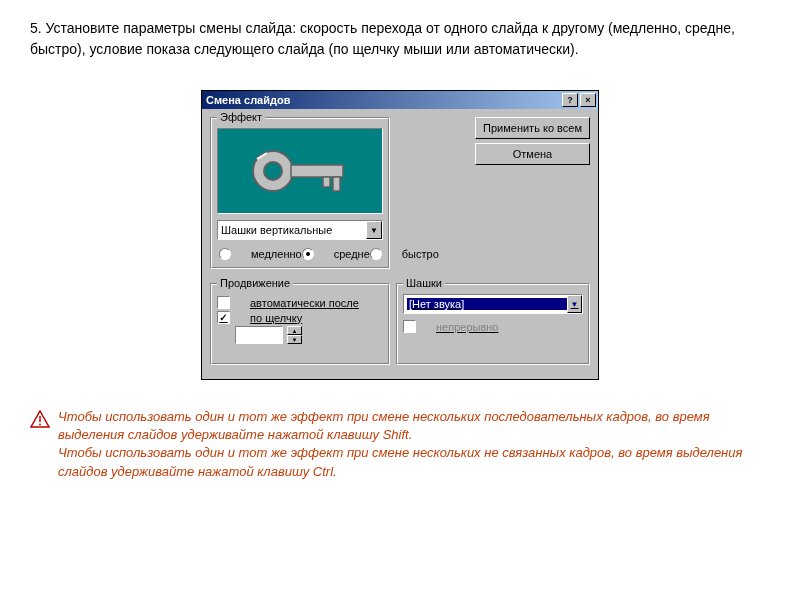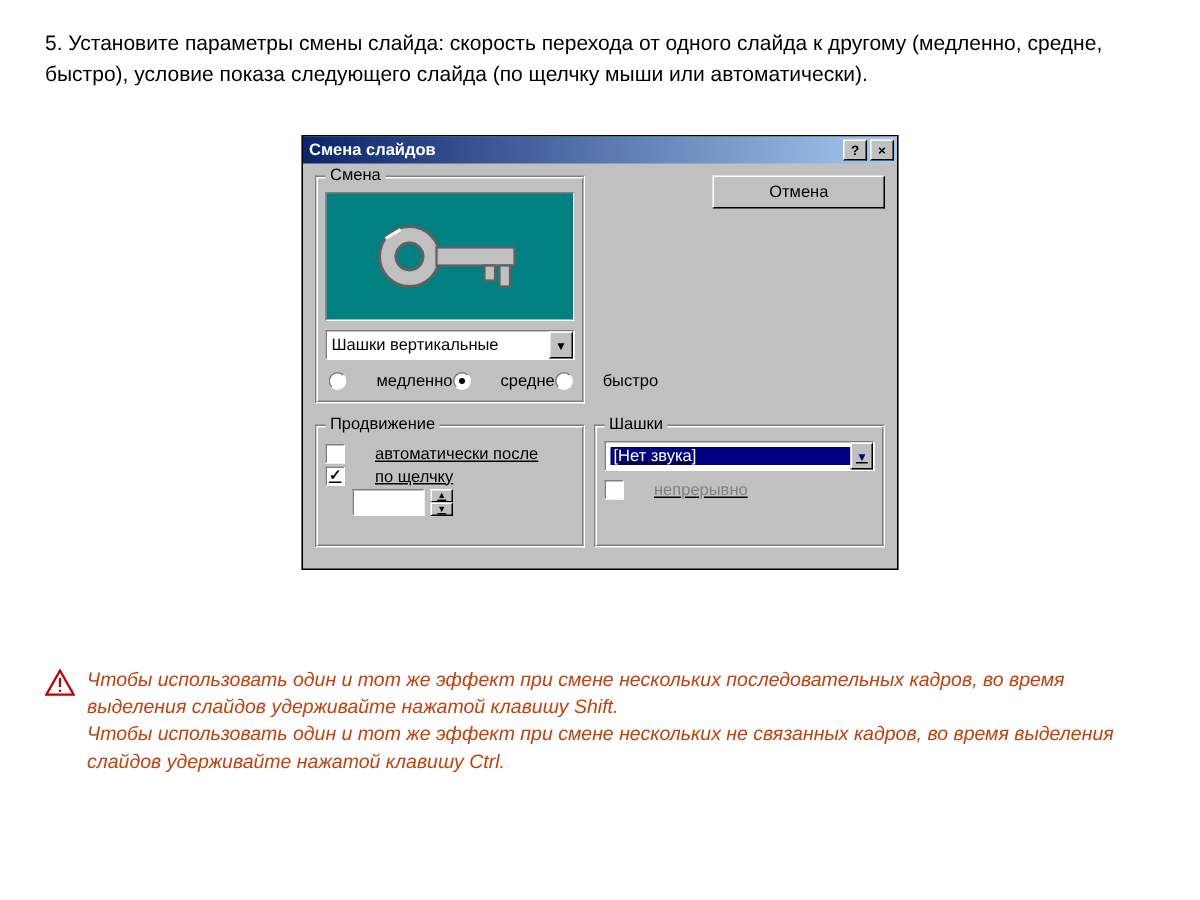--- a/index.html
+++ b/index.html
@@ -13,21 +13,21 @@
       padding: 18px 30px;
       position: relative;
     }
     .instruction-text {
       line-height: 1.5;
       margin-bottom: 30px;
     }
     .dialog-container {
       display: flex;
       justify-content: center;
-      margin-bottom: 64px;
+      margin-bottom: 28px;
     }
     .dialog {
       width: 398px;
       background: #c0c0c0;
       border: 1px solid #000;
       font-family: 'MS Sans Serif', Tahoma, sans-serif;
       font-size: 11px;
     }
     .titlebar {
       background: linear-gradient(to right, #08246b, #a6caf0);
@@ -220,21 +220,21 @@
     <div class="titlebar">
       <span>Смена слайдов</span>
       <div class="titlebar-buttons">
         <div class="titlebar-btn">?</div>
         <div class="titlebar-btn">×</div>
       </div>
     </div>
     <div class="dialog-body">
       <div class="left-col">
         <div class="groupbox">
-          <span class="groupbox-label">Смена</span>
+          <span class="groupbox-label">Эффект</span>
           <div class="preview">
             <svg class="key-svg" viewBox="0 0 110 60">
               <ellipse cx="28" cy="30" rx="20" ry="20" fill="#c0c0c0" stroke="#606060" stroke-width="2"></ellipse>
               <ellipse cx="28" cy="30" rx="9" ry="9" fill="#008080" stroke="#606060" stroke-width="2"></ellipse>
               <rect x="46" y="24" width="52" height="12" fill="#c0c0c0" stroke="#606060" stroke-width="1.5"></rect>
               <rect x="78" y="36" width="7" height="10" fill="#c0c0c0" stroke="#606060" stroke-width="1.5"></rect>
               <rect x="88" y="36" width="7" height="14" fill="#c0c0c0" stroke="#606060" stroke-width="1.5"></rect>
               <line x1="12" y1="18" x2="22" y2="12" stroke="#fff" stroke-width="2"></line>
             </svg>
           </div>
@@ -252,20 +252,21 @@
               <span>средне</span>
             </div>
             <div class="radio-row">
               <div class="radio"></div>
               <span>быстро</span>
             </div>
           </div>
         </div>
       </div>
       <div class="right-col">
+        <div class="win-btn">Применить ко всем</div>
         <div class="win-btn">Отмена</div>
         <div class="right-spacer"></div>
       </div>
     </div>
     <div class="bottom-row" style="padding: 0 8px 8px 8px;">
       <div class="groupbox" style="width: 180px; flex: 0 0 180px;">
         <span class="groupbox-label">Продвижение</span>
         <div class="check-row">
           <div class="checkbox"></div>
           <span>автоматически после</span>

